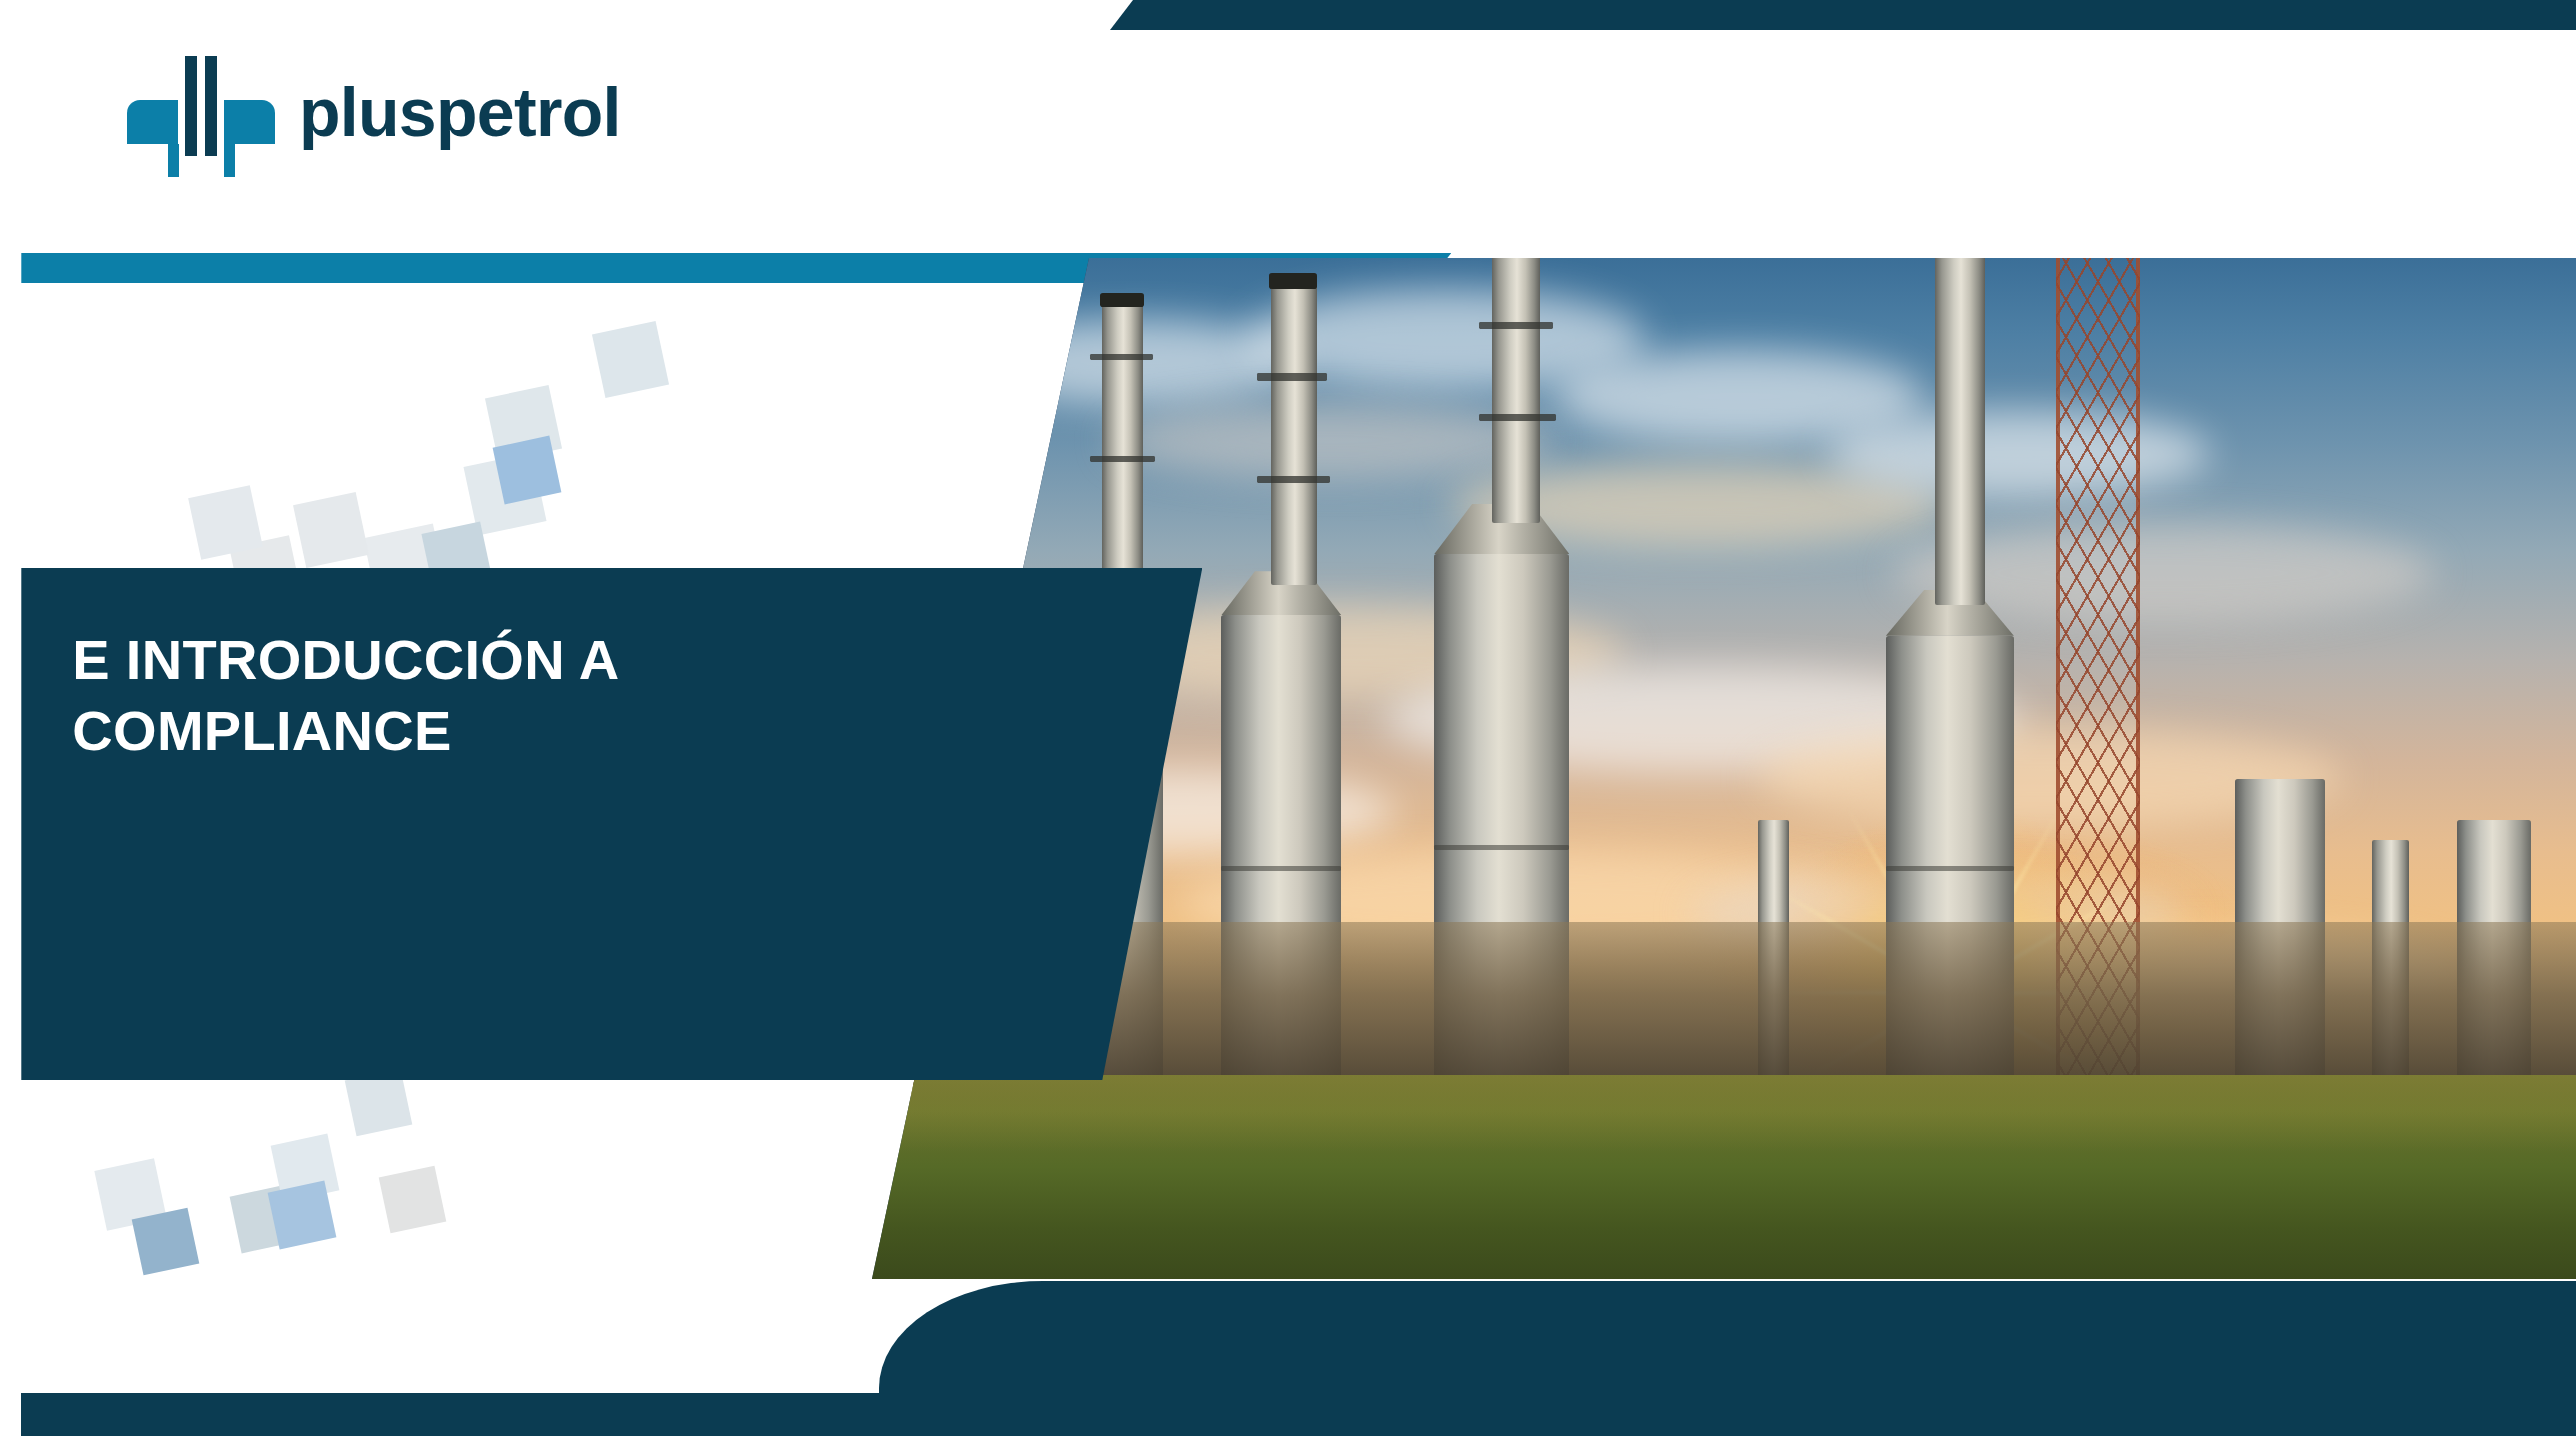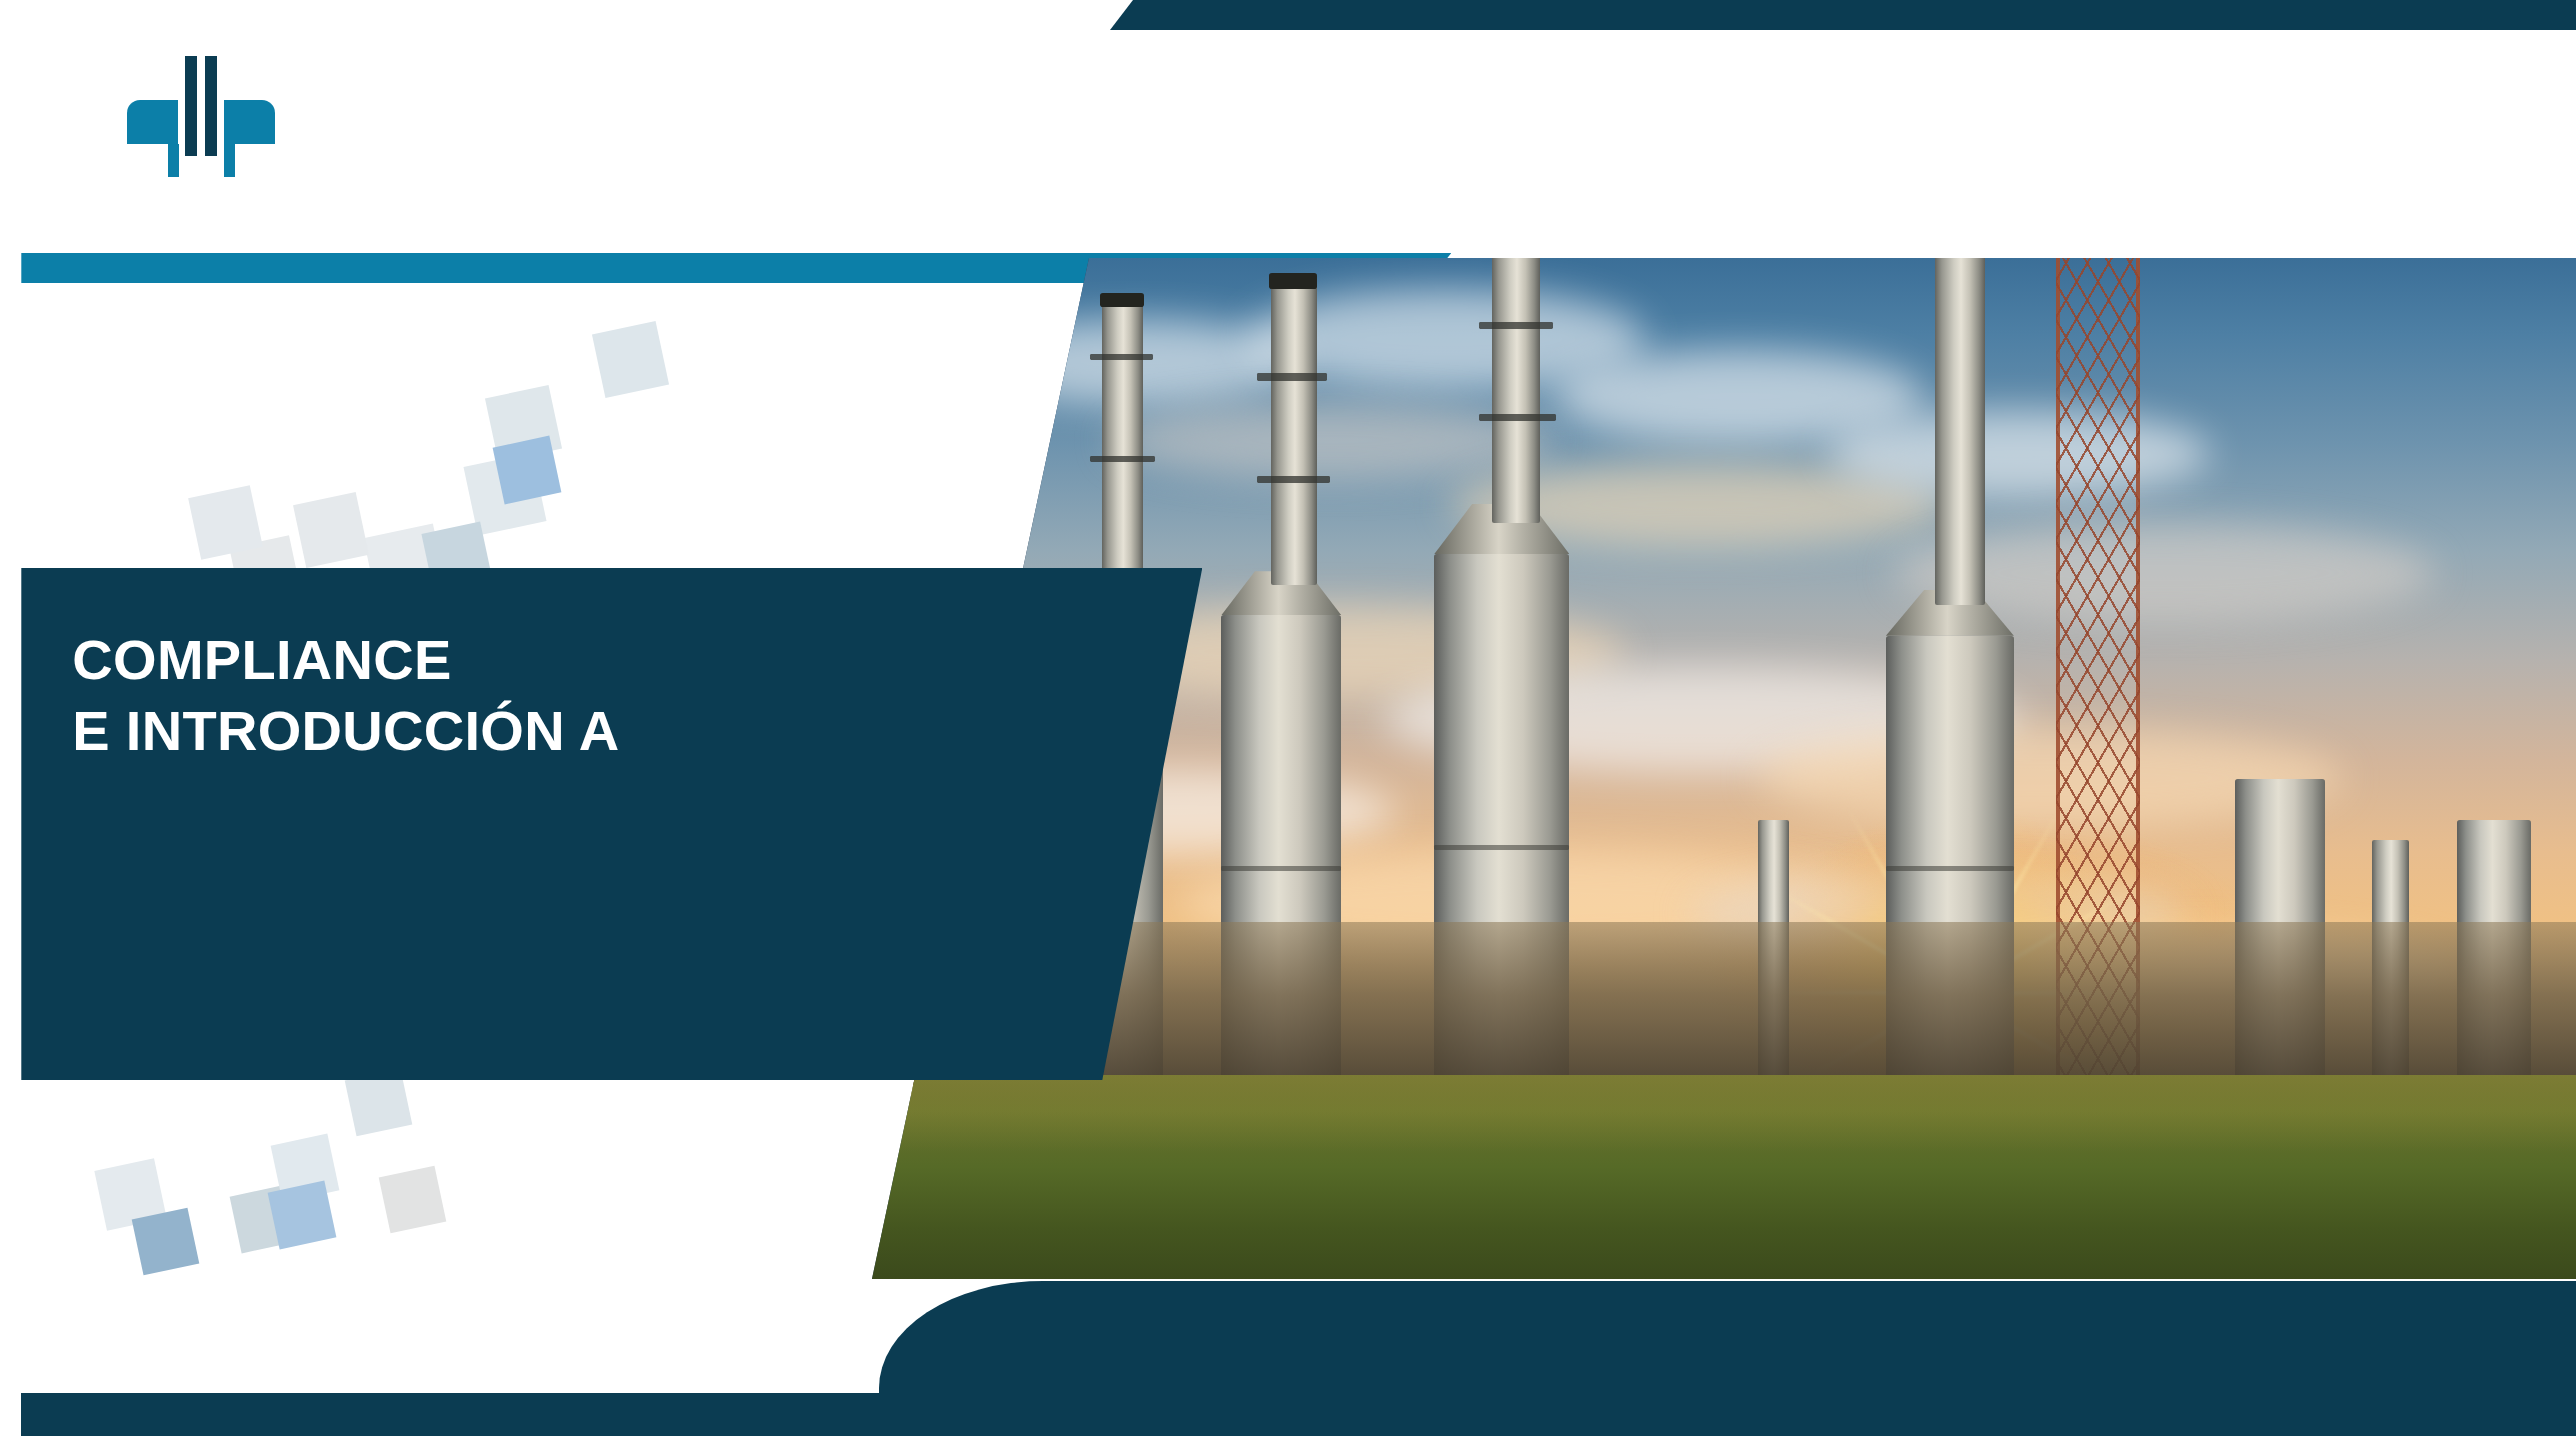--- a/index.html
+++ b/index.html
@@ -408,30 +408,31 @@
       <div class="sq" style="left: 137px; top: 1213px; width: 57px; height: 57px; background: rgb(147, 179, 204);"></div>
       <div class="sq" style="left: 235px; top: 1190px; width: 58px; height: 58px; background: rgb(204, 216, 222);"></div>
       <div class="sq" style="left: 276px; top: 1139px; width: 58px; height: 58px; background: rgb(225, 233, 238);"></div>
       <div class="sq" style="left: 273px; top: 1186px; width: 58px; height: 58px; background: rgb(166, 196, 224);"></div>
       <div class="sq" style="left: 384px; top: 1171px; width: 57px; height: 57px; background: rgb(226, 227, 227);"></div>
       <div class="sq" style="left: 350px; top: 1074px; width: 57px; height: 57px; background: rgb(220, 228, 233);"></div>
     </div>
 
   <div class="title-panel">
     <div class="title-text">
+      <p class="title-line">E INTRODUCCIÓN A</p>
       <p class="title-line">COMPLIANCE</p>
-      <p class="title-line">E INTRODUCCIÓN A</p>
     </div>
   </div>
 
   <div class="logo">
     <div class="logo-mark">
       <div class="mark-flag left"></div>
       <div class="mark-tail left"></div>
       <div class="mark-flag right"></div>
       <div class="mark-tail right"></div>
       <div class="mark-bar b1"></div>
       <div class="mark-bar b2"></div>
     </div>
+    <div class="logo-word">pluspetrol</div>
   </div>
 
 </div>
 
 
 </body></html>

